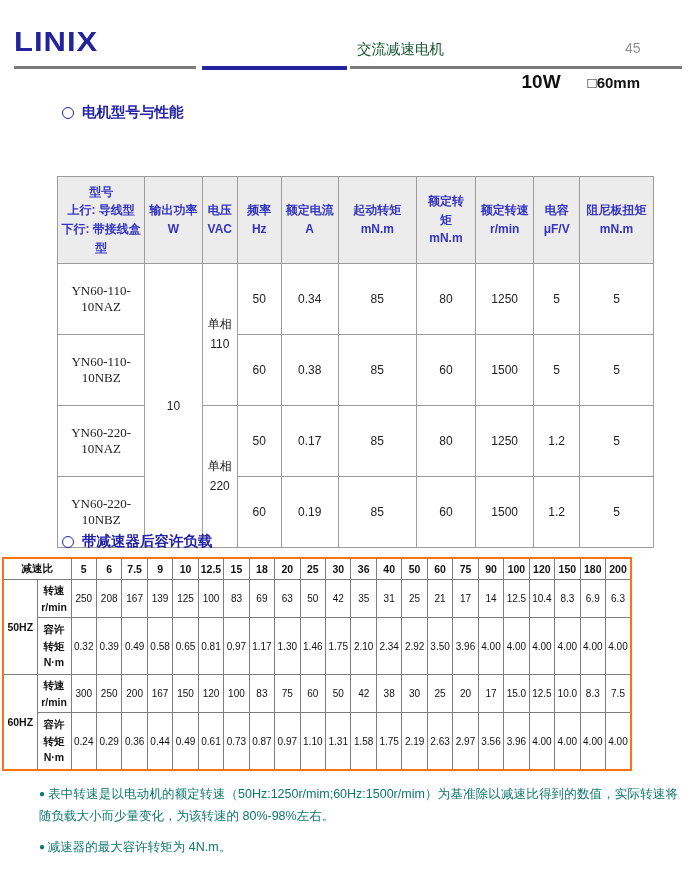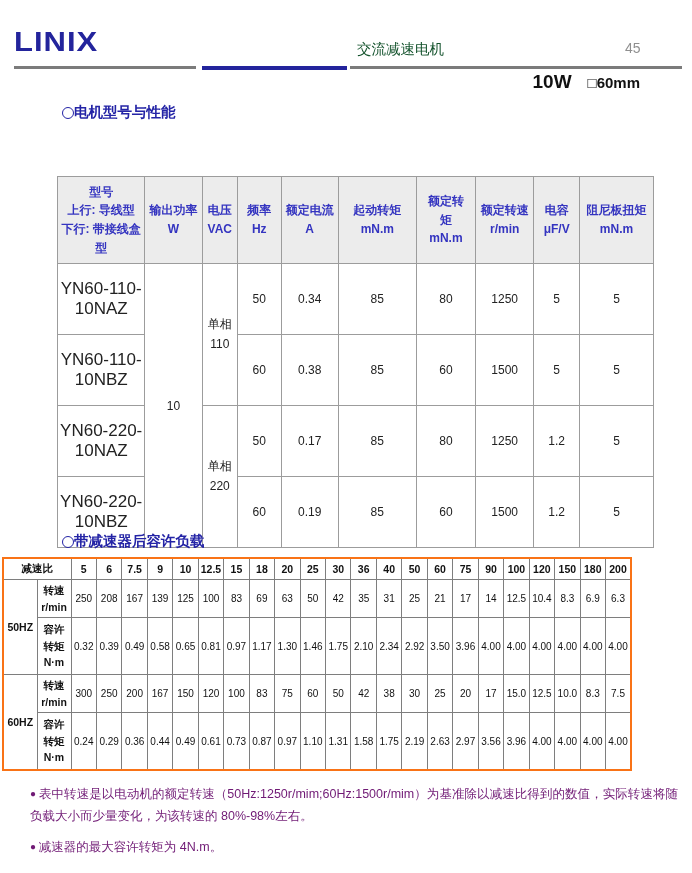--- a/index.html
+++ b/index.html
@@ -15,65 +15,65 @@
   .tab { position:absolute; top:40px; font-size:14.5px; }
   .tab-active { left:202px; width:145px; text-align:center; font-weight:bold; color:#23249c; }
   .tab-inactive { left:357px; color:#14532d; }
   .page-number { position:absolute; top:40px; left:625px; font-size:14px; color:#8f8f8f; }
   .rule { position:absolute; top:66px; height:3px; background:#7b7b7b; }
   .rule-left { left:14px; width:182px; }
   .rule-right { left:350px; width:332px; }
   .rule-accent { position:absolute; top:66px; left:202px; width:145px; height:4px; background:#23249c; }
   .subtitle {
     position:absolute; top:71px; left:500px; width:140px; display:flex;
-    justify-content:flex-end; align-items:baseline; gap:16px; color:#111;
+    justify-content:flex-end; align-items:baseline; gap:27px; color:#111;
   }
   .subtitle .power { font-size:19px; font-weight:bold; }
   .subtitle .frame { font-size:15px; font-weight:bold; }
   
-  .section-title { position:absolute; display:flex; align-items:center; gap:0; }
+  .section-title { position:absolute; display:flex; align-items:center; gap:8px; }
   .section-title .circle-icon {
     width:10px; height:10px; border:1.5px solid #2424a6; border-radius:50%; flex:none;
   }
   .section-title .title-text { color:#2424a6; font-weight:bold; font-size:14.5px; }
   .st1 { left:62px; top:103px; }
   .st2 { left:62px; top:525px;margin-top:7px; }
   
   .motor-table {
     position:absolute; left:57px; top:128px; width:597px;
     border-collapse:collapse; table-layout:fixed;margin-top:48px;
   }
   .motor-table th, .motor-table td {
     border:1px solid #9c9c9c; text-align:center; vertical-align:middle; padding:0;
   }
   .motor-table thead th {
     background:#ececec; color:#3434c0; font-weight:bold; font-size:12px;
     height:86px; white-space:pre-line; line-height:1.55;
   }
   .motor-table tbody td { height:70px; font-size:12px; color:#222; }
-  .motor-table td.model { font-size:17px; }
+  .motor-table td.model { font-size:13px;font-family:Liberation Serif, serif; }
   .multiline { white-space:pre-line; line-height:1.6; }
   
   .gear-table {
     position:absolute; left:2px; top:557px; width:630px;
     border-collapse:collapse; table-layout:fixed; border:2px solid #f97316;
   }
   .gear-table th, .gear-table td {
     border:1px solid #7e7e7e; text-align:center; vertical-align:middle;
     padding:0; color:#111;
   }
   .gear-table .lbl { font-weight:bold; font-size:10.5px; }
   .gear-table .val { font-weight:normal; font-size:10px; }
   .gear-table tr.ratio-row th { height:20px; }
   .gear-table tr.speed-row td { height:37px; }
   .gear-table tr.torque-row td { height:56px; }
   
   .notes { position:absolute; left:30px; top:784px; width:648px; }
   .note {
-    margin:0 0 9px 0; font-size:12.5px; line-height:1.75; color:#701a75;
+    margin:0 0 9px 9px; font-size:12.5px; line-height:1.75; color:#0f766e;
     text-align:justify;
   }
   .note::before { content:"● "; font-size:10px; position:relative; top:-1px; }
 </style>
 </head>
 <body>
 
 <div class="page">
 
   <div class="logo">LINIX</div>

